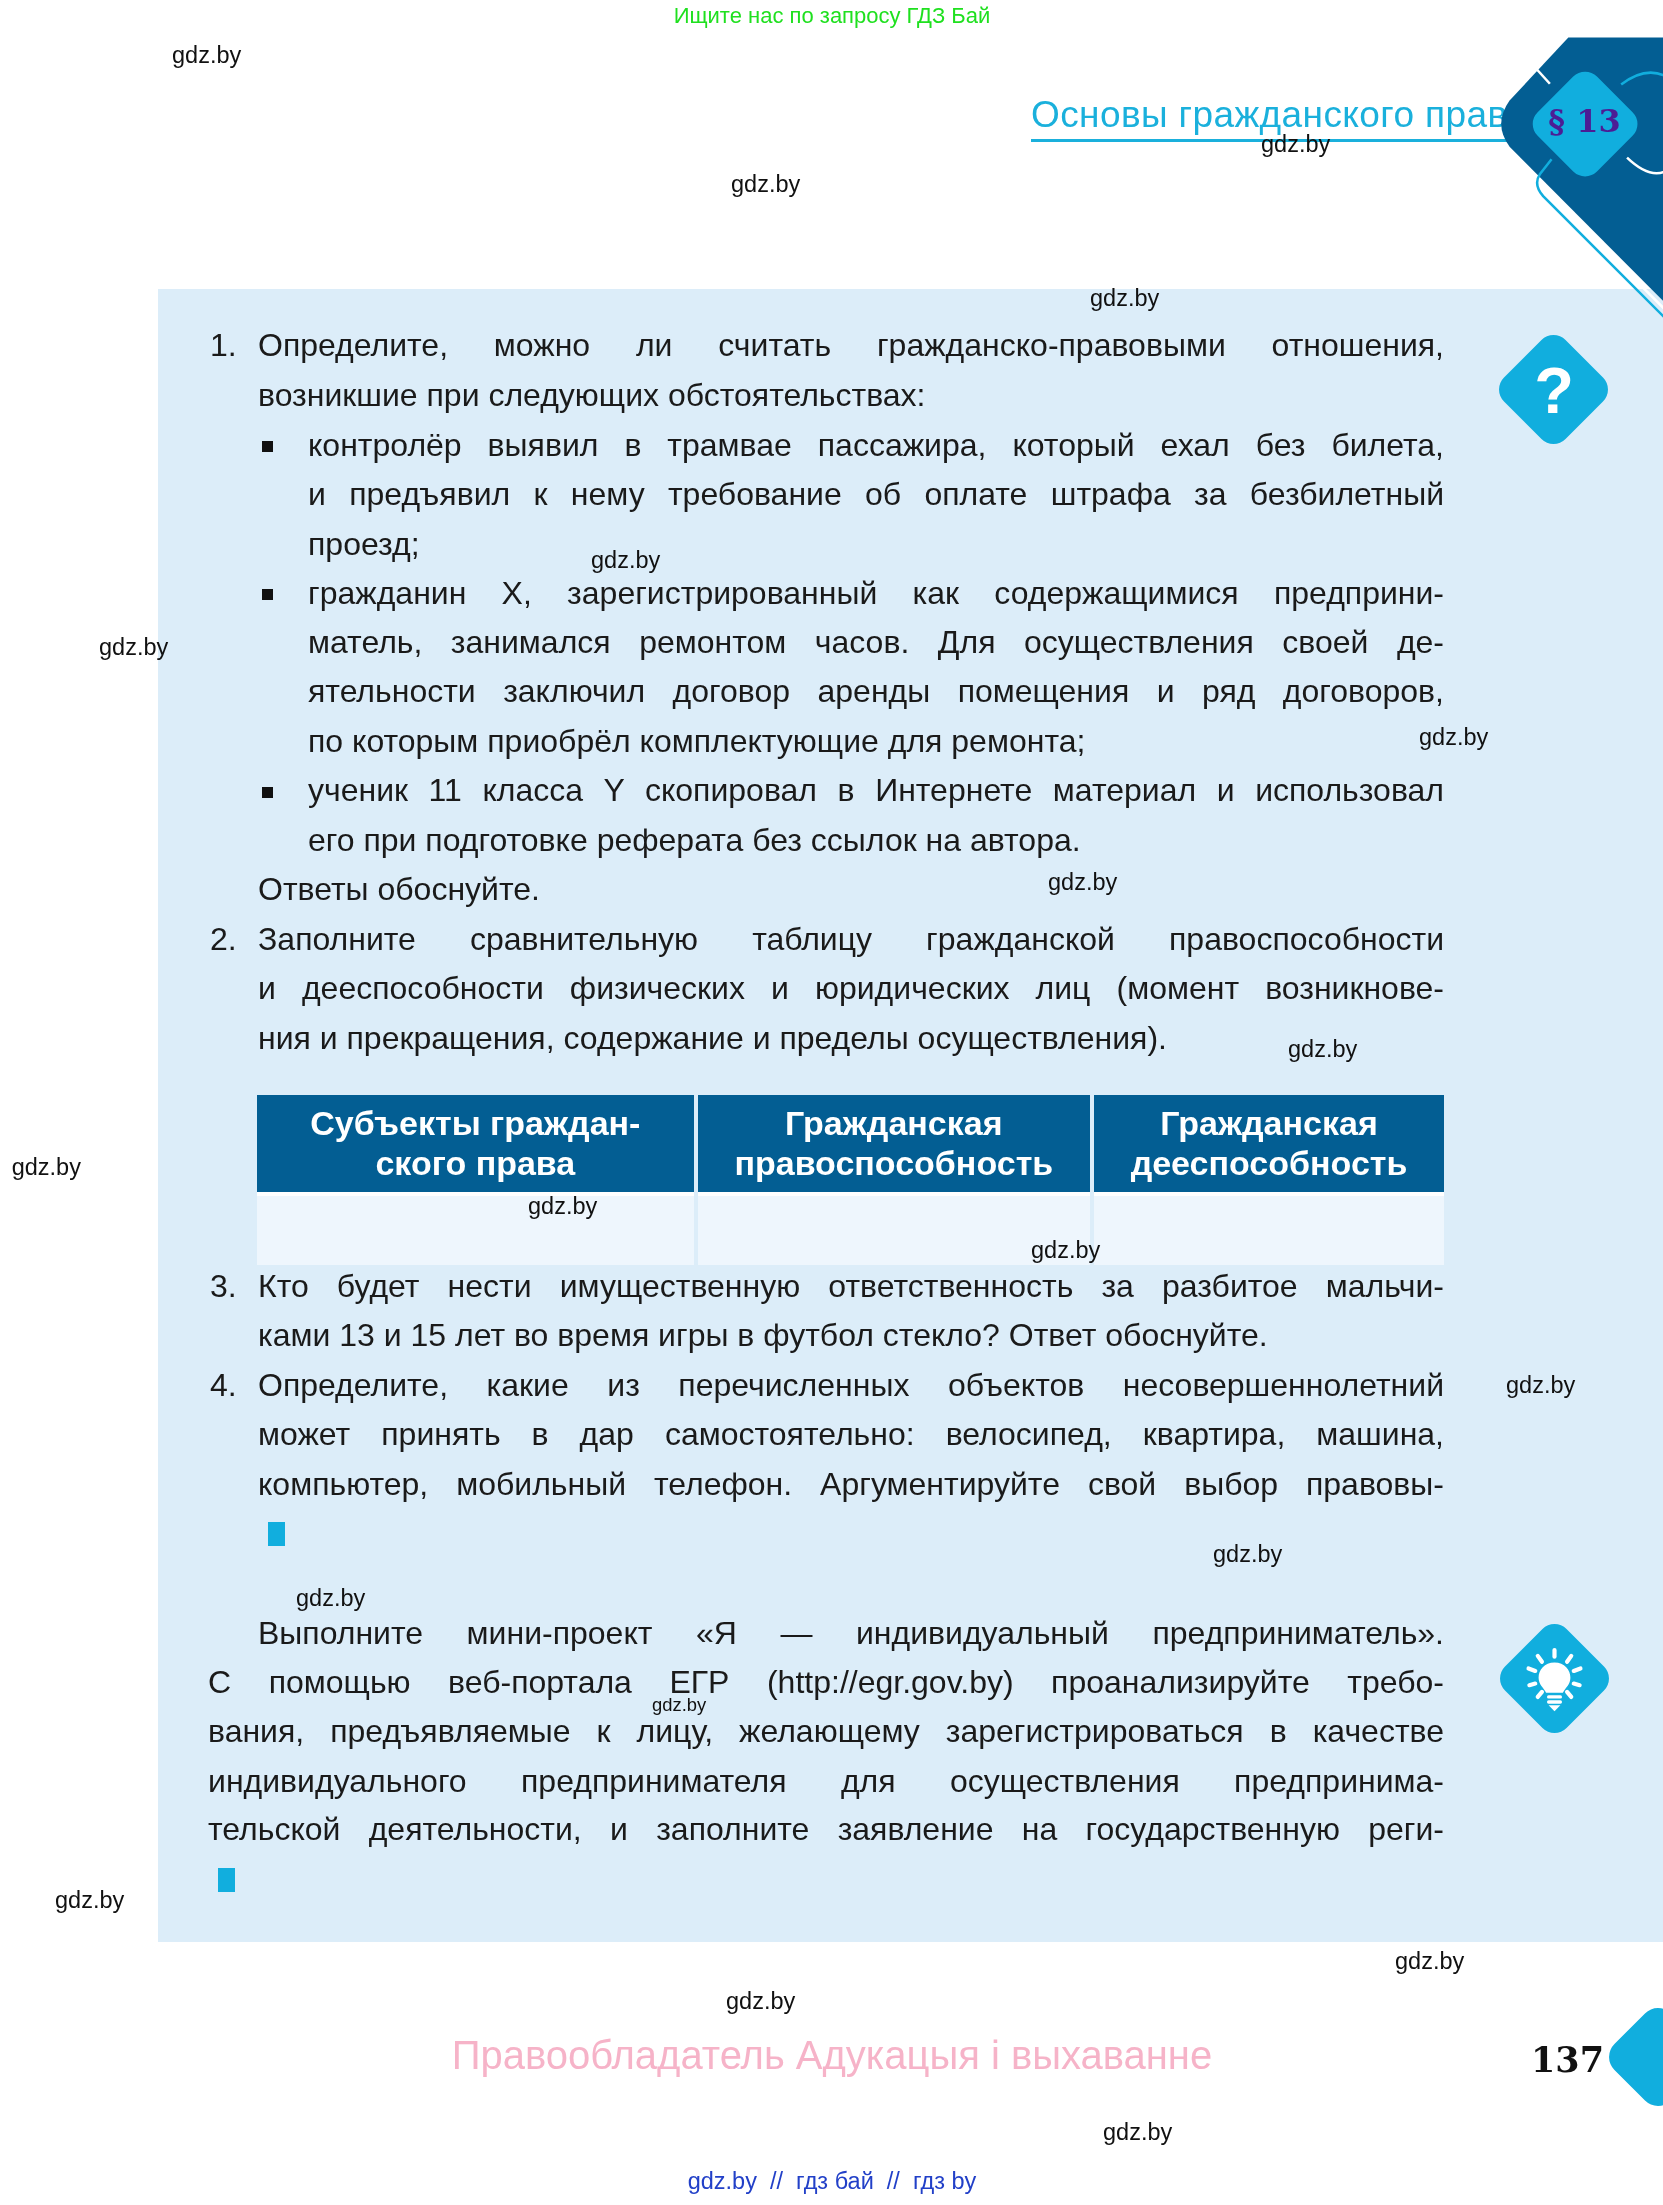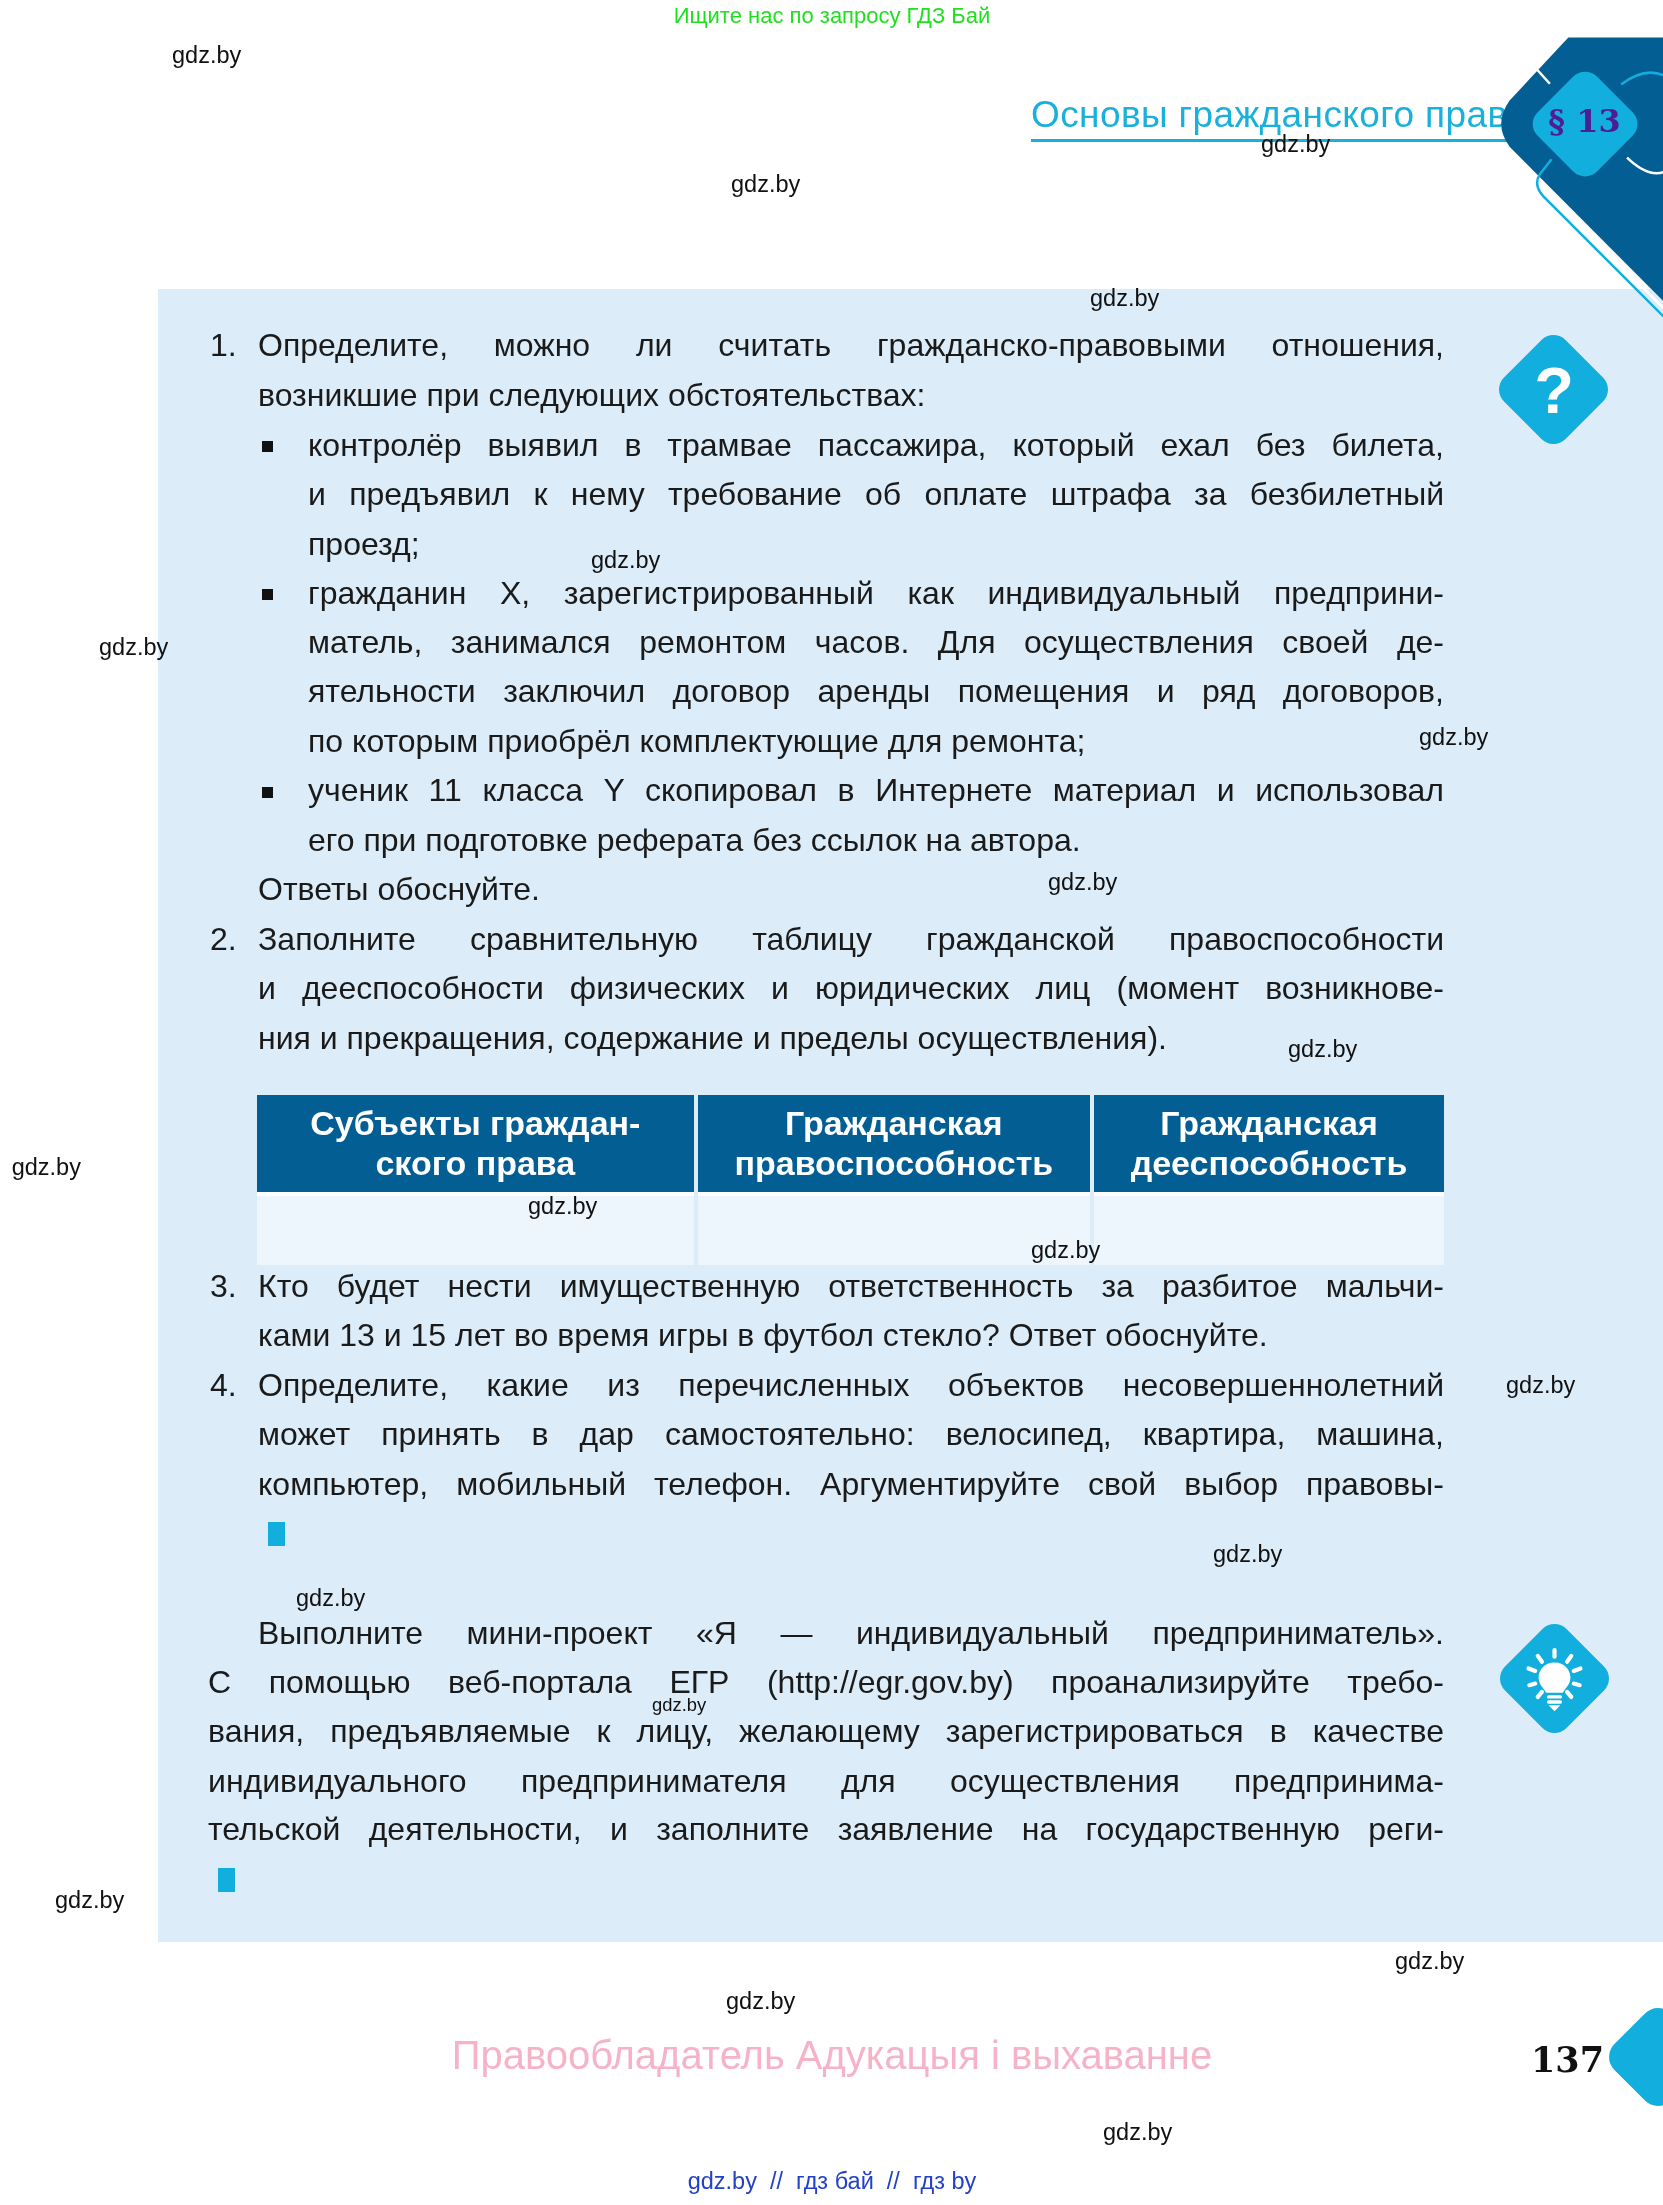--- a/index.html
+++ b/index.html
@@ -59,21 +59,21 @@
   <div class="abs txt num" style="left:210px;top:321px;">1.</div>
   <div class="abs txt just" style="left:258px;top:321px;width:1186px;">Определите, можно ли считать гражданско-правовыми отношения,</div>
   <div class="abs txt" style="left:258px;top:371px;">возникшие при следующих обстоятельствах:</div>
 
   <div class="abs bullet-sq" style="left:262px;top:441px;"></div>
   <div class="abs txt just" style="left:308px;top:421px;width:1136px;">контролёр выявил в трамвае пассажира, который ехал без билета,</div>
   <div class="abs txt just" style="left:308px;top:470px;width:1136px;">и предъявил к нему требование об оплате штрафа за безбилетный</div>
   <div class="abs txt" style="left:308px;top:520px;">проезд;</div>
 
   <div class="abs bullet-sq" style="left:262px;top:589px;"></div>
-  <div class="abs txt just" style="left:308px;top:569px;width:1136px;">гражданин X, зарегистрированный как индивидуальный предприни-</div>
+  <div class="abs txt just" style="left:308px;top:569px;width:1136px;">гражданин X, зарегистрированный как содержащимися предприни-</div>
   <div class="abs txt just" style="left:308px;top:618px;width:1136px;">матель, занимался ремонтом часов. Для осуществления своей де-</div>
   <div class="abs txt just" style="left:308px;top:667px;width:1136px;">ятельности заключил договор аренды помещения и ряд договоров,</div>
   <div class="abs txt" style="left:308px;top:717px;">по которым приобрёл комплектующие для ремонта;</div>
 
   <div class="abs bullet-sq" style="left:262px;top:787px;"></div>
   <div class="abs txt just" style="left:308px;top:766px;width:1136px;">ученик 11 класса Y скопировал в Интернете материал и использовал</div>
   <div class="abs txt" style="left:308px;top:816px;">его при подготовке реферата без ссылок на автора.</div>
 
   <div class="abs txt" style="left:258px;top:865px;">Ответы обоснуйте.</div>
 </div>

